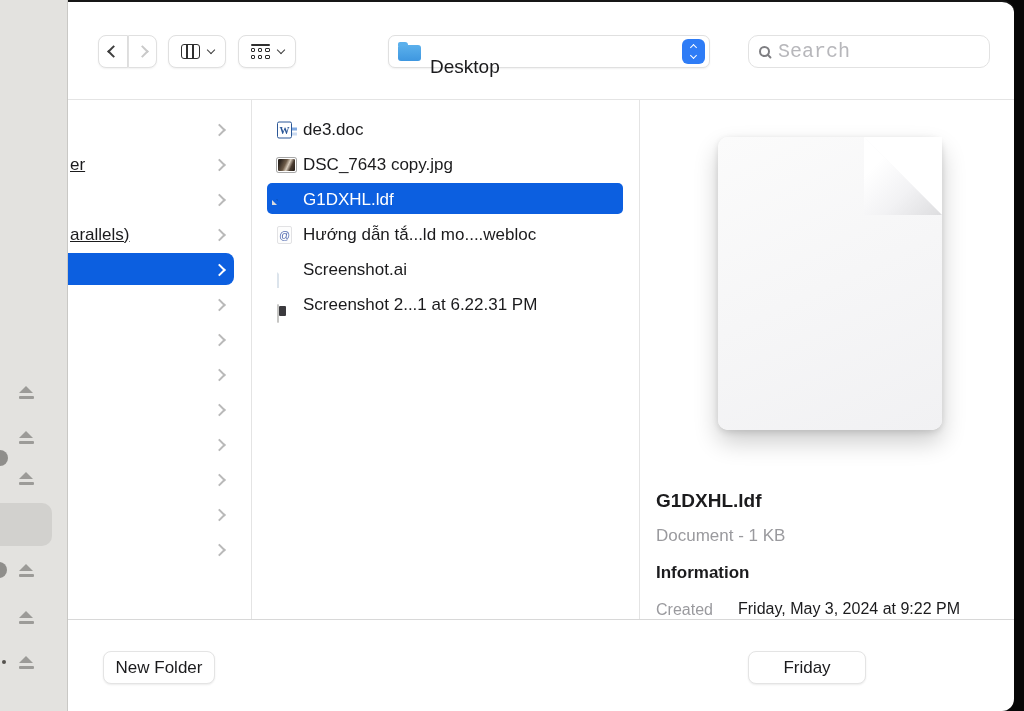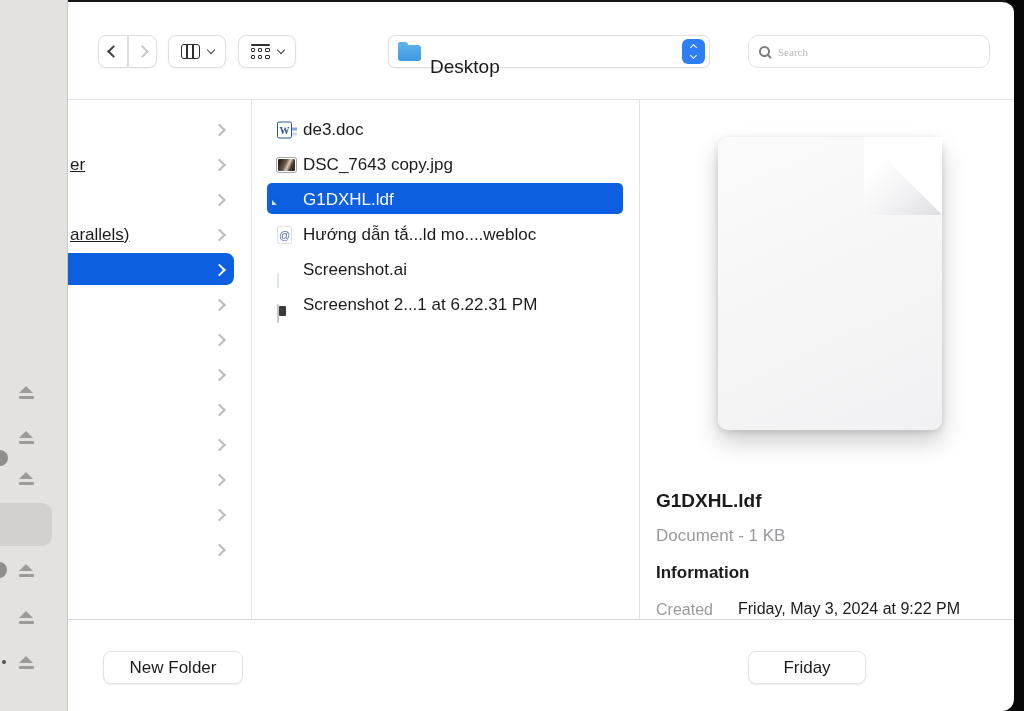--- a/index.html
+++ b/index.html
@@ -95,22 +95,22 @@
 
   .search-field {
     position:absolute; left:680px; top:33px; width:242px; height:33px;
     background:#FFF; border:1.5px solid #E2E2E2; border-radius:10px;
     display:flex; align-items:center; padding:0 10px;
   }
   .search-glyph { width:11px; height:11px; border:2px solid #7E7E82; border-radius:50%;
     position:relative; margin-right:8px; flex:none; }
   .search-glyph::after { content:""; position:absolute; width:2.2px; height:6px; background:#7E7E82;
     right:-2px; bottom:-4px; transform:rotate(-45deg); border-radius:1px; }
-  .search-input { border:none; outline:none; width:100%; font-size:11px; color:#1B1B1D;
-    font-family:Liberation Serif, serif; background:transparent; }
+  .search-input { border:none; outline:none; width:100%; font-size:20px; color:#1B1B1D;
+    font-family:Liberation Mono, monospace; background:transparent; }
   .search-input::placeholder { color:#B7B7BB; }
 
   
   .v-div1 { position:absolute; left:183px; top:98px; width:1px; height:519px; background:#E4E4E4; }
   .v-div2 { position:absolute; left:571px; top:98px; width:1px; height:519px; background:#E4E4E4; }
   .f-divider { position:absolute; left:0; top:617px; width:100%; height:1px; background:#D8D8D8; }
 
   
   .side-row { position:absolute; left:0; width:183px; height:35px; cursor:default; }
   .side-label { position:absolute; left:2px; top:50%; transform:translateY(-50%);
@@ -173,21 +173,21 @@
   .pv-kind { position:absolute; left:588px; top:524px; font-size:17px; color:#9A9A9E; }
   .pv-info { position:absolute; left:588px; top:561px; font-size:17px; font-weight:700; color:#1B1B1D; }
   .pv-created-label { position:absolute; left:588px; top:599px; font-size:16px; color:#9A9A9E; }
   .pv-created-value { position:absolute; left:670px; top:598px; font-size:16px; color:#1B1B1D; white-space:nowrap; }
 
   
   .footer-btn { position:absolute; top:649px; height:33px; border-radius:8px;
     display:flex; align-items:center; justify-content:center;
     font-size:17px; font-family:inherit; cursor:default; }
   .plain-f { background:#FFF; border:1px solid #E4E4E4; box-shadow:0 1px 2px rgba(0,0,0,0.08); color:#1B1B1D; }
-  .new-folder-btn { left:35px; width:140px; }
+  .new-folder-btn { left:35px; width:112px; }
   .cancel-btn { left:680px; width:118px; }
   .open-btn { left:810px; width:113px; border:none; color:#FFF;
     background:linear-gradient(#3F8DF8,#217AF5); box-shadow:0 1px 2px rgba(0,0,0,0.15); }
 </style>
 </head>
 <body>
 
 <div class="bg-strip">
   <span class="bg-dot-a"></span>
   <span class="bg-dot-b"></span>

